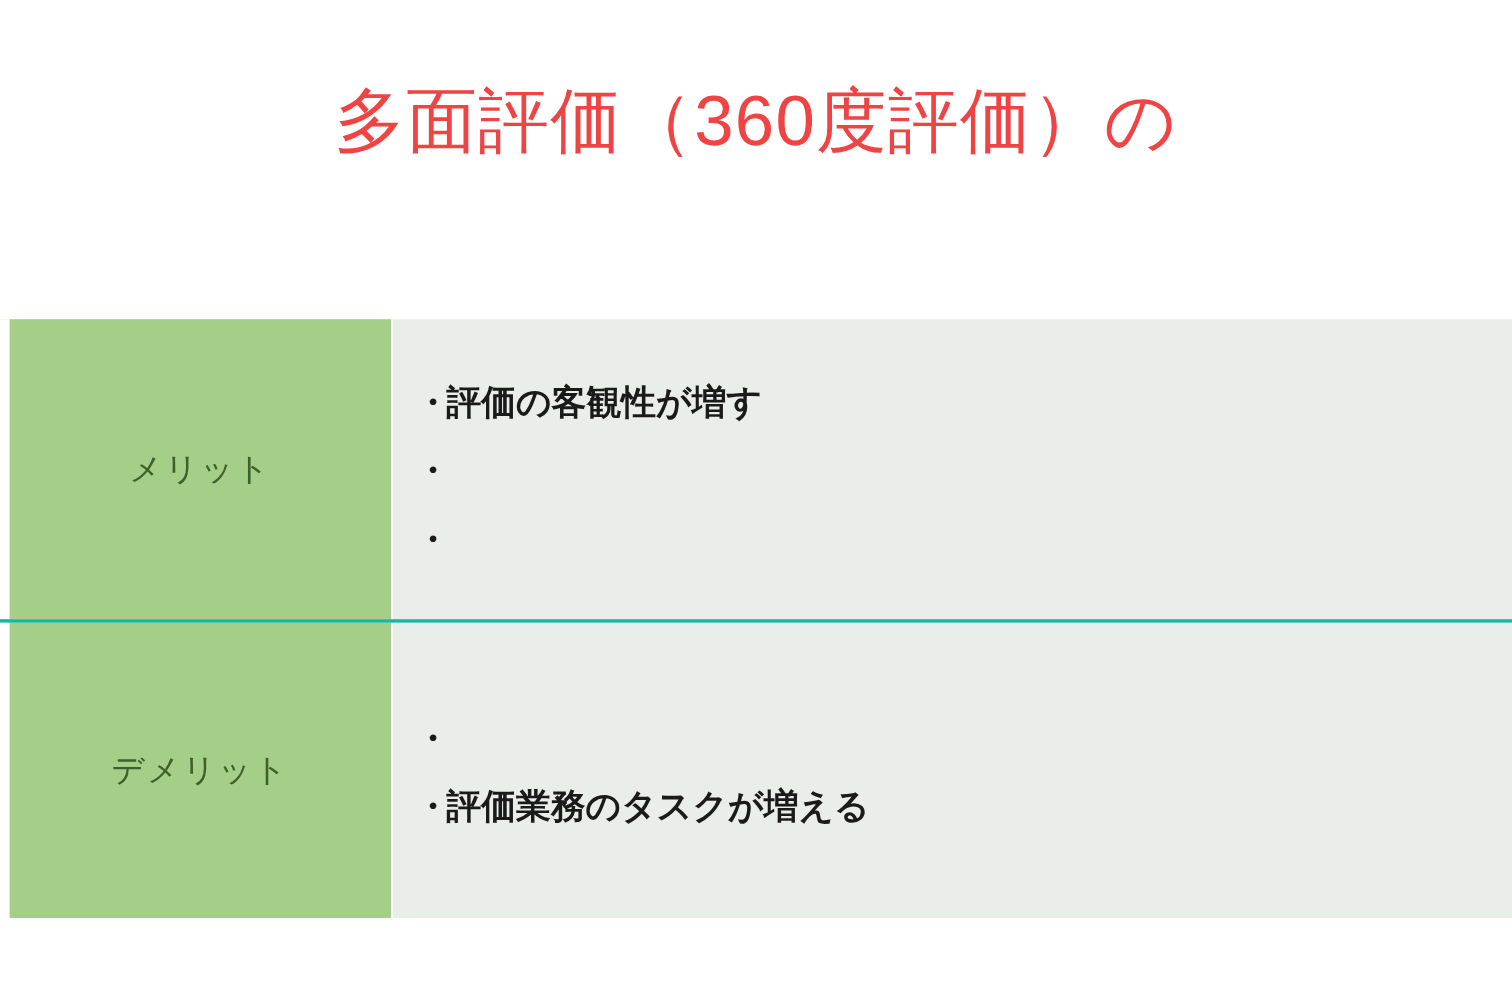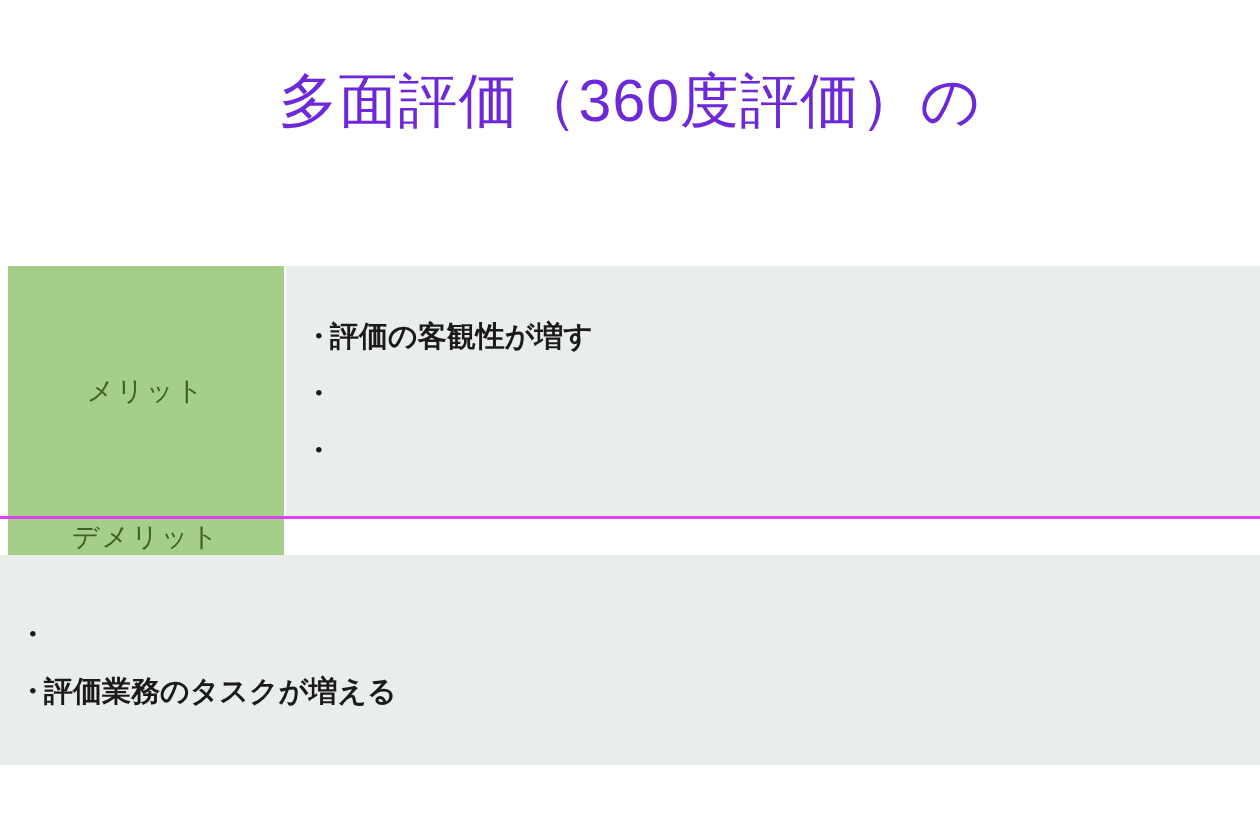--- a/index.html
+++ b/index.html
@@ -21,21 +21,21 @@
     background: #ffffff;
   }
 
   
   .title-block {
     position: absolute;
     left: 0;
     top: 62px;
     width: 1260px;
     text-align: center;
-    color: #6d28d9;
+    color: #ef4444;
     font-size: 59px;
     font-weight: 400;
     line-height: 78px;
     letter-spacing: 1px;
     white-space: nowrap;
   }
   .title-line {
     display: block;
   }
 
@@ -52,26 +52,25 @@
   .row {
     display: flex;
     width: 100%;
     box-sizing: border-box;
   }
   .row-merit {
     height: 250px;
   }
   .row-demerit {
     height: 249px;
-    border-top: 3px solid #d946ef;
-    flex-direction: column;
+    border-top: 3px solid #14b8a6;
   }
 
   .label-cell {
-    width: 286px;
+    width: 328px;
     box-sizing: border-box;
     background: #a5ce89;
     border-left: 8px solid #ffffff;
     border-right: 2px solid #ffffff;
     display: flex;
     align-items: center;
     justify-content: center;
     color: #3f6029;
     font-size: 27px;
     font-weight: 400;

